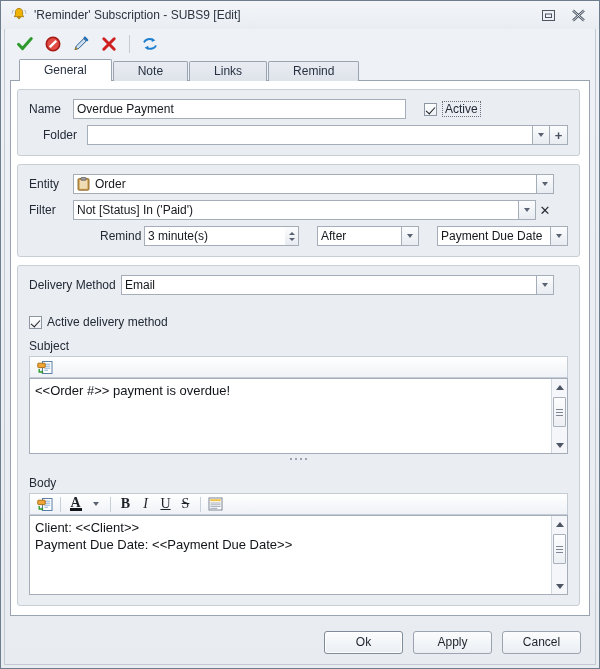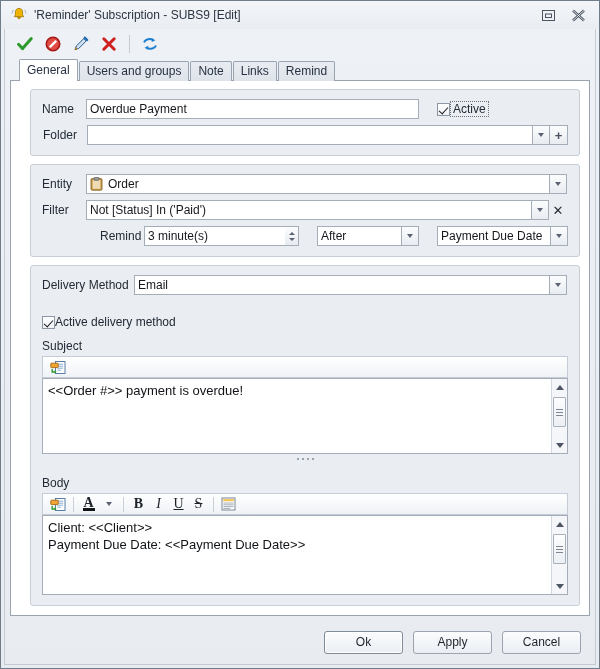--- a/index.html
+++ b/index.html
@@ -85,21 +85,21 @@
     display: flex;
     align-items: flex-end;
     height: 22px;
     padding-left: 9px;
     position: relative;
     z-index: 2;
   }
   .tab {
     border: 1px solid #9aa4b0;
     border-bottom: none;
-    padding: 0 7px;
+    padding: 0 24px;
     height: 20px;
     line-height: 19px;
     font-size: 12px;
     color: #273141;
     background: linear-gradient(to bottom, #e9edf2 0%, #dee3ea 100%);
     margin-right: 1px;
     border-radius: 2px 2px 0 0;
     cursor: default;
   }
   .tab.active {
@@ -113,21 +113,21 @@
 
   
   .tabpage {
     margin: 0 9px 0 9px;
     border: 1px solid #9aa4b0;
     background: #ffffff;
     flex: 1 1 auto;
     position: relative;
     z-index: 1;
     margin-top: -1px;
-    padding: 8px 9px 9px 19px;
+    padding: 8px 9px 9px 6px;
     display: flex;
     flex-direction: column;
     overflow: hidden;
   }
 
   
   .group {
     border: 1px solid #c8ced6;
     background: #eaeef3;
     border-radius: 3px;
@@ -179,21 +179,21 @@
     border-left: none;
     background: linear-gradient(to bottom, #fbfcfd 0%, #e8ecf1 100%);
     display: flex; flex-direction: column; align-items: center; justify-content: center;
     gap: 3px;
     flex: none;
   }
   .spin .up { width:0;height:0;border-left:3px solid transparent;border-right:3px solid transparent;border-bottom:3.5px solid #5b6372; }
   .spin .dn { width:0;height:0;border-left:3px solid transparent;border-right:3px solid transparent;border-top:3.5px solid #5b6372; }
 
   
-  .cbx-wrap { display: flex; align-items: center; }
+  .cbx-wrap { display: flex; align-items: center; gap: 5px; }
   .cbx {
     width: 13px; height: 13px;
     border: 1px solid #8d96a3;
     background: linear-gradient(to bottom,#fdfefe 0%, #eef1f5 100%);
     position: relative;
     flex: none;
   }
   .cbx.checked::after {
     content:"";
     position:absolute; left:3px; top:1px;
@@ -361,21 +361,20 @@
         <path d="M14.4 5.2 L10.6 2.9 L10.8 7.1 Z" fill="#1d7fd0"></path>
         <path d="M14.6 11.2 C13 13.6 9.4 14.5 6.6 13.2" stroke="#1d7fd0" stroke-width="2" fill="none" stroke-linecap="round"></path>
         <path d="M3.6 12.7 L7.4 15 L7.2 10.8 Z" fill="#1d7fd0"></path>
       </svg>
     </div>
   </div>
 
   <div class="tabs-wrap">
     <div class="tabs">
       <div class="tab active">General</div>
-      <div class="tab">Users and groups</div>
       <div class="tab">Note</div>
       <div class="tab">Links</div>
       <div class="tab">Remind</div>
     </div>
   </div>
 
   <div class="tabpage">
 
     <div class="group">
       <div class="row">

